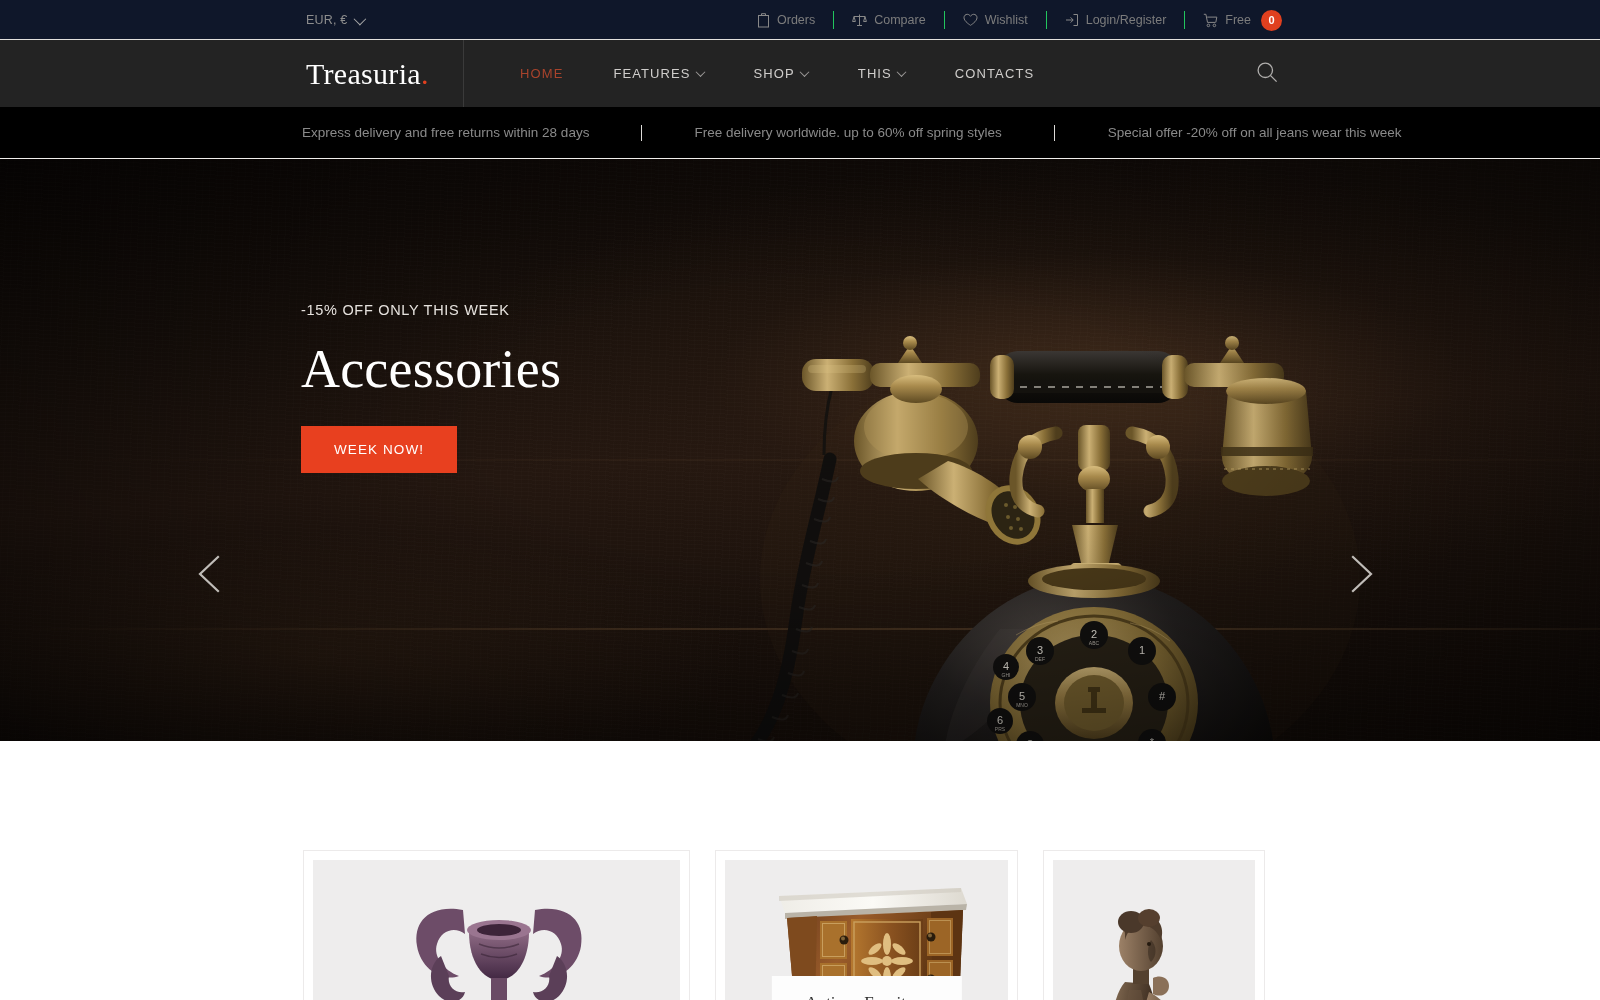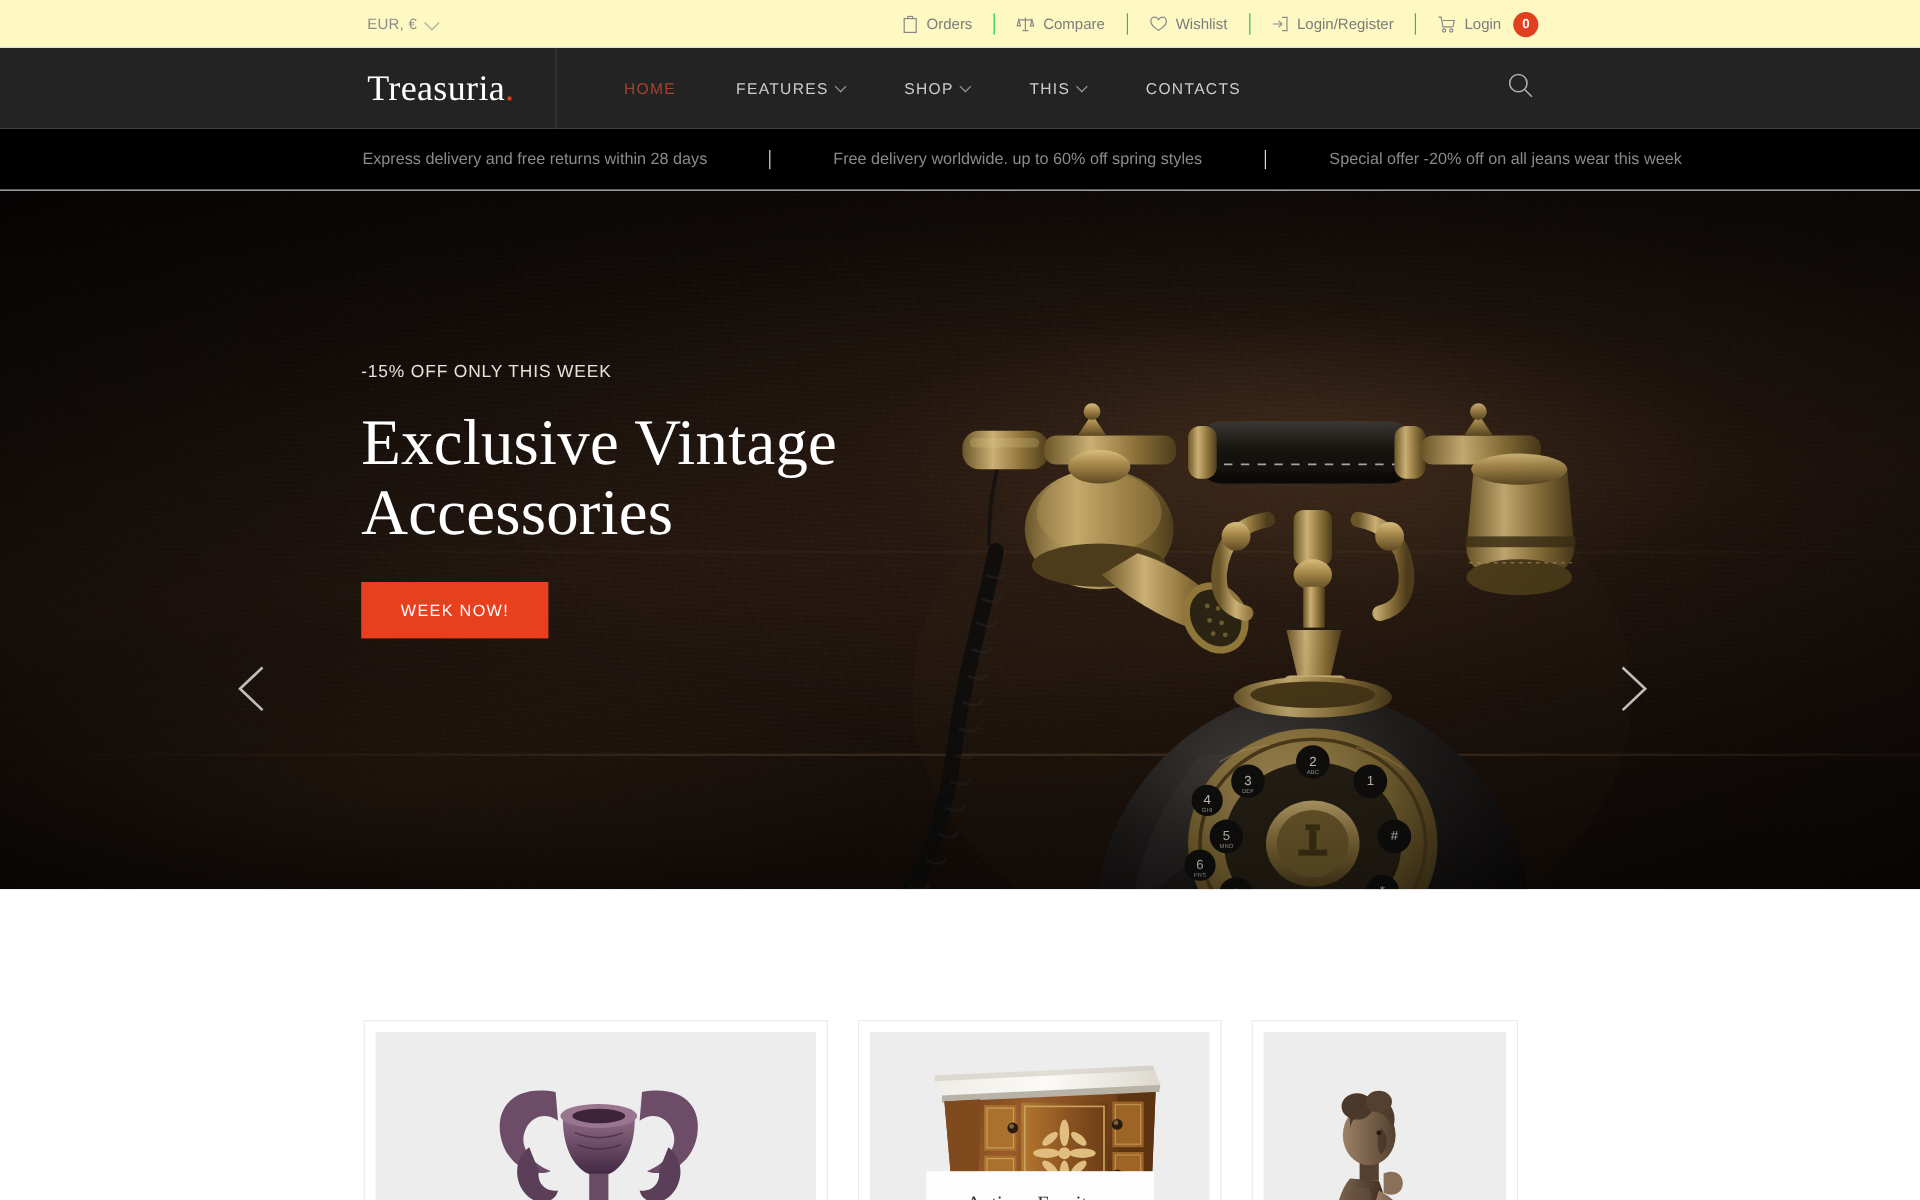--- a/index.html
+++ b/index.html
@@ -8,21 +8,21 @@
     font-family: "Liberation Sans", sans-serif;
     background: #ffffff;
     overflow: hidden;
     color: #333;
   }
   .page { position: relative; width: 1600px; height: 1000px; overflow: hidden; }
 
   
   .topbar {
     height: 40px;
-    background: #fef9c3;
+    background: #0f172a;
     border-bottom: 1px solid #e2e0dd;
     display: flex;
     align-items: center;
     padding: 0 300px 0 0;
     position: relative;
   }
   .currency {
     position: absolute;
     left: 306px;
     top: 0;
@@ -360,21 +360,21 @@
 
       <div class="acct-item">
         <span>
           <svg width="15" height="15" viewBox="0 0 15 15" fill="none" stroke="#888" stroke-width="1">
             <path d="M0.8 1.3h2.1l1.6 8.1h8"></path>
             <path d="M4.2 4.1h9.6l-1 5.3"></path>
             <circle cx="5.4" cy="12.4" r="1.3"></circle>
             <circle cx="11.4" cy="12.4" r="1.3"></circle>
           </svg>
         </span>
-        <span>Login</span>
+        <span>Free</span>
         <span class="cart-badge">0</span>
       </div>
 
     </div>
   </div>
 
   <div class="nav">
 
     <div class="logo">
       <span>Treasuria</span><span class="dot">.</span>
@@ -616,21 +616,20 @@
           <path d="M356 458 q-24 -6 -42 -20"></path>
         </g>
       </svg>
     </div>
 
     <div class="hero-vig"></div>
 
     <div class="hero-text">
       <div class="hero-kicker">-15% OFF ONLY THIS WEEK</div>
       <div class="hero-title">
-        <div>Exclusive Vintage</div>
         <div>Accessories</div>
       </div>
       <button class="btn-view">WEEK NOW!</button>
     </div>
 
     <div class="arrow arrow-prev">
       <svg width="46" height="46" viewBox="0 0 46 46" fill="none" stroke="#dedbd7" stroke-width="2.2" stroke-linecap="square">
         <path d="M30 6 L12 23 L30 40"></path>
       </svg>
     </div>

